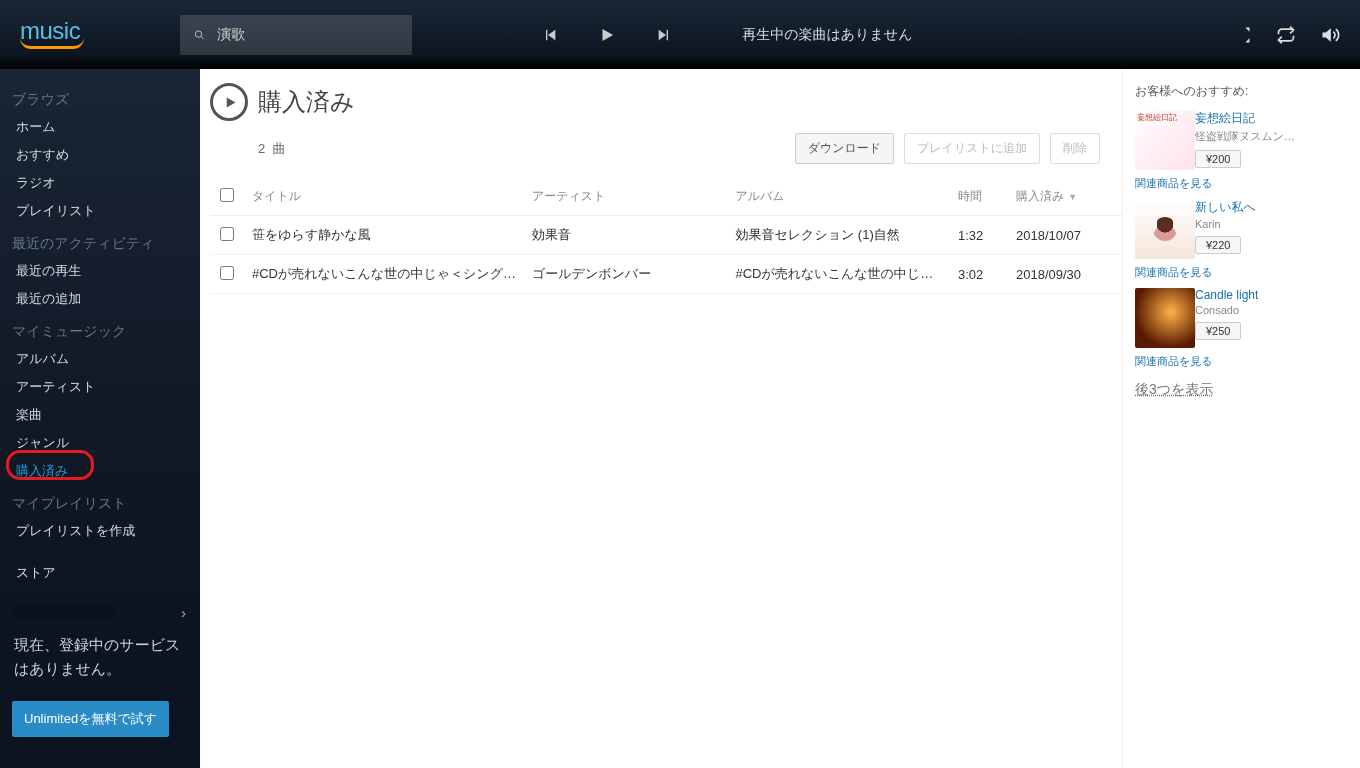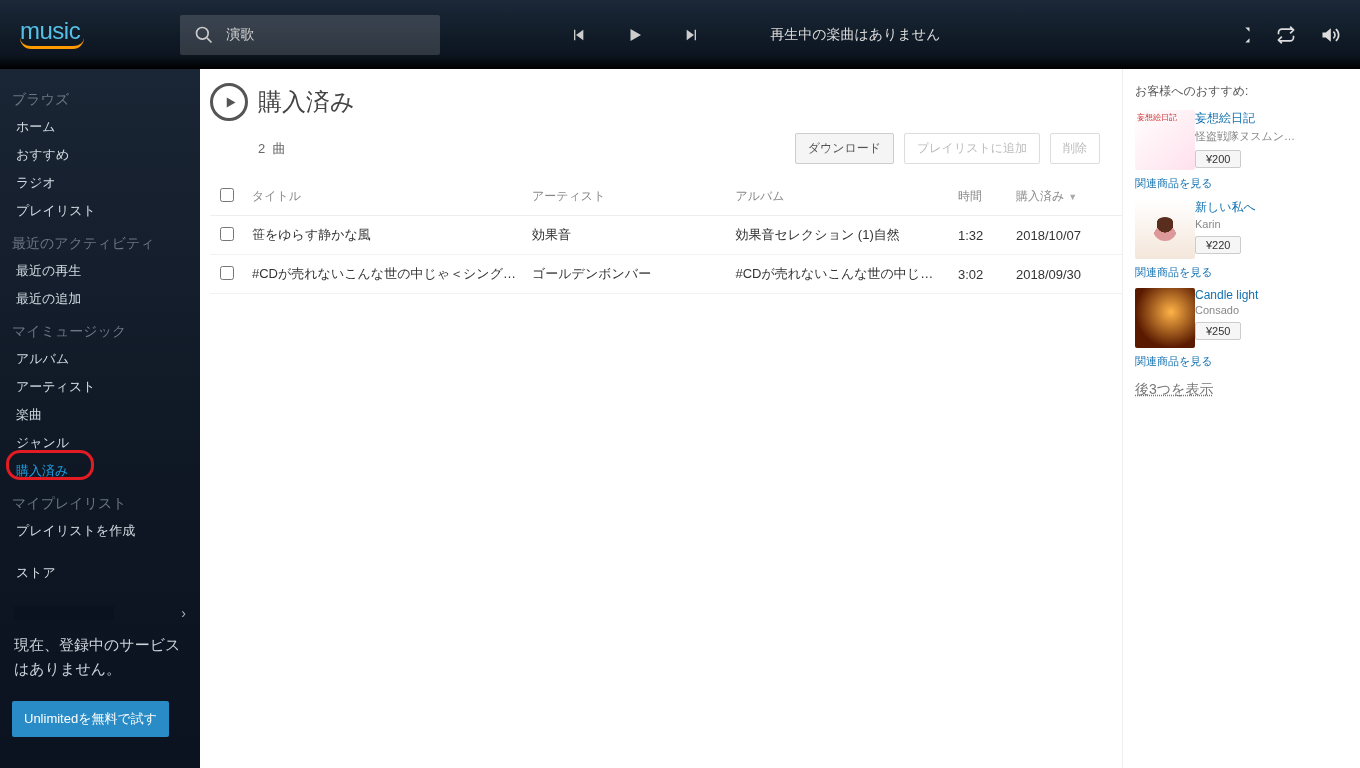--- a/index.html
+++ b/index.html
@@ -1,21 +1,21 @@
 <!DOCTYPE html>
 <html><head>
 <meta charset="utf-8">
 <style>
 * { margin: 0; padding: 0; box-sizing: border-box; }
 body { font-family: "Hiragino Kaku Gothic Pro", "Meiryo", sans-serif; font-size: 13px; color: #333; background: #fff; overflow: hidden; }
 .app { display: flex; flex-direction: column; height: 768px; width: 1360px; }
 .topbar { height: 69px; background: linear-gradient(#1b2838 0%, #0c1520 80%, #000 100%); display: flex; align-items: center; padding: 0 20px; gap: 20px; color: #eee; justify-content: center; }
 .logo { font-size: 24px; color: #55bfe6; font-weight: 400; letter-spacing: -0.5px; position: relative; margin-right: 80px; padding-bottom: 8px; }
 .logo::after { content: ""; position: absolute; left: 0; bottom: 4px; width: 64px; height: 8px; border-bottom: 3px solid #f90; border-radius: 0 0 40px 40px; }
-.searchwrap { background: rgba(255,255,255,0.15); height: 40px; width: 260px; display: flex; align-items: center; padding: 0 14px; border-radius: 2px; }
+.searchwrap { background: rgba(255,255,255,0.15); height: 40px; width: 232px; display: flex; align-items: center; padding: 0 14px; border-radius: 2px; }
 .searchwrap svg { width: 20px; height: 20px; stroke: #ccc; fill: none; stroke-width: 2; }
 .searchwrap input { flex: 1; background: none; border: none; outline: none; color: #ddd; font-size: 14px; margin-left: 12px; }
 .player-controls { display: flex; gap: 40px; align-items: center; margin-left: 110px; }
 .player-controls svg { width: 16px; height: 16px; fill: #ccc; cursor: pointer; }
 .player-controls svg.big { width: 18px; height: 18px; }
 .nowplaying { margin-left: 50px; color: #ddd; font-size: 14px; flex: 1; }
 .topright { display: flex; gap: 24px; align-items: center; }
 .topright svg { width: 20px; height: 20px; fill: #ddd; cursor: pointer; }
 .body { display: flex; flex: 1; min-height: 0; border-radius: 11px; }
 .sidebar { width: 200px; background: linear-gradient(#1a2535, #0e1723 60%, #0b1220); color: #aeb8c3; padding: 12px 0; overflow-y: auto; }

